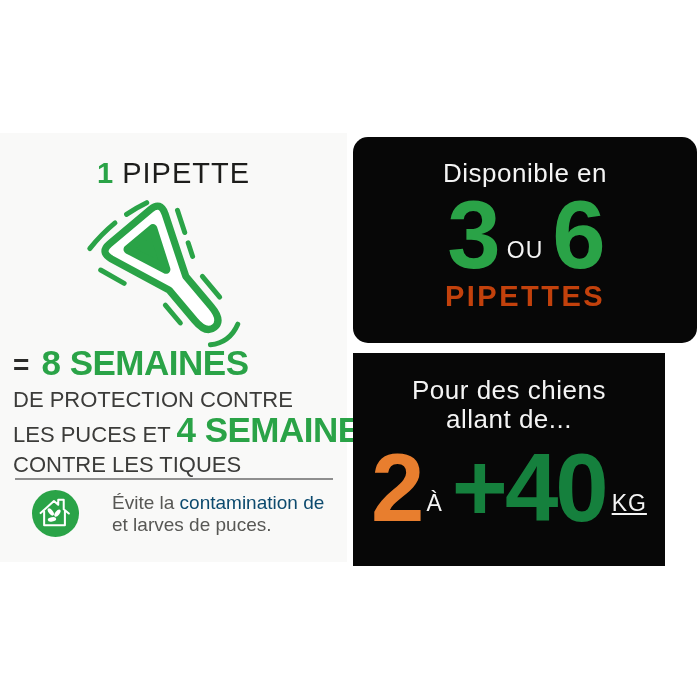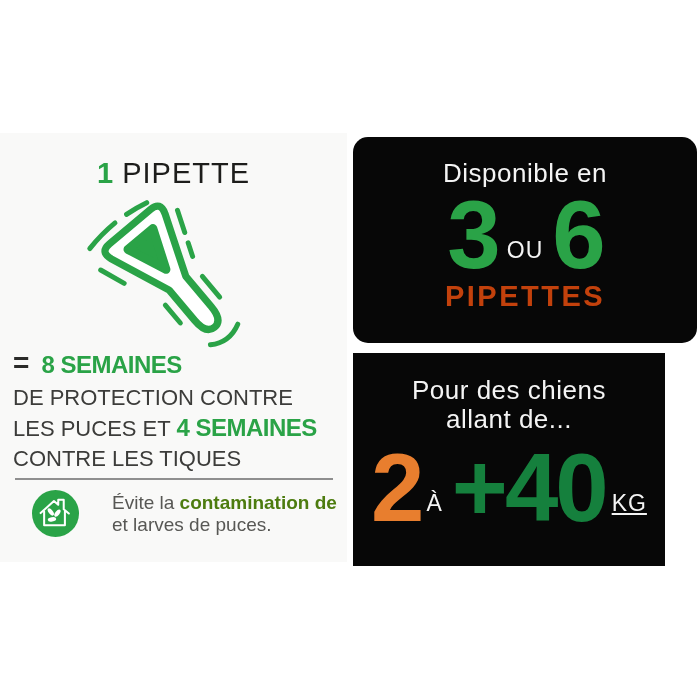--- a/index.html
+++ b/index.html
@@ -10,28 +10,28 @@
   .left-panel{position:absolute;left:0;top:133px;width:347px;height:429px;background:#f9f9f8;}
   .headline{position:absolute;top:16px;left:0;width:100%;text-align:center;
             font-size:29px;line-height:48px;letter-spacing:1px;color:#1d1d1b;font-weight:500;white-space:nowrap;}
   .headline .num{color:#2aa347;font-weight:700;margin-right:8px;}
   .pipette-wrap{position:absolute;top:56px;left:50%;transform:translateX(-50%);}
 
   .protection{position:absolute;left:13px;top:212px;color:#3c3c3a;font-size:22px;line-height:28px;white-space:nowrap;}
   .protection .row1{line-height:36px;}
   .protection .row3{line-height:32px;}
   .eq{font-size:28px;font-weight:700;color:#2b2b29;vertical-align:1px;margin-right:6px;}
-  .weeks-big{font-size:24px;font-weight:700;color:#2aa347;letter-spacing:-0.5px;}
+  .weeks-big{font-size:35px;font-weight:700;color:#2aa347;letter-spacing:-0.5px;}
 
   .divider{position:absolute;top:345px;left:15px;width:318px;height:2px;background:#8f8f8f;}
 
   .habitat{position:absolute;top:357px;left:32px;display:flex;align-items:flex-start;}
   .habitat-icon{flex:0 0 auto;}
   .habitat-text{margin-left:33px;margin-top:2px;font-size:19px;line-height:22px;color:#575754;white-space:nowrap;}
-  .habitat-text .hl{color:#4d7c0f;font-weight:700;text-align:right;}
+  .habitat-text .hl{color:#0c4a6e;font-weight:400;text-align:right;}
 
   
   .panel{position:absolute;background:#070707;color:#ffffff;text-align:center;}
   .panel-top{left:353px;top:137px;width:344px;height:206px;border-radius:15px;}
   .panel-bottom{left:353px;top:353px;width:312px;height:213px;}
   .panel-title{font-size:26px;font-weight:400;letter-spacing:0.5px;line-height:29px;color:#f4f4f4;}
   .panel-top .panel-title{padding-top:22px;}
   .panel-bottom .panel-title{padding-top:23px;}
 
   .num-row{display:flex;justify-content:center;align-items:flex-end;}

